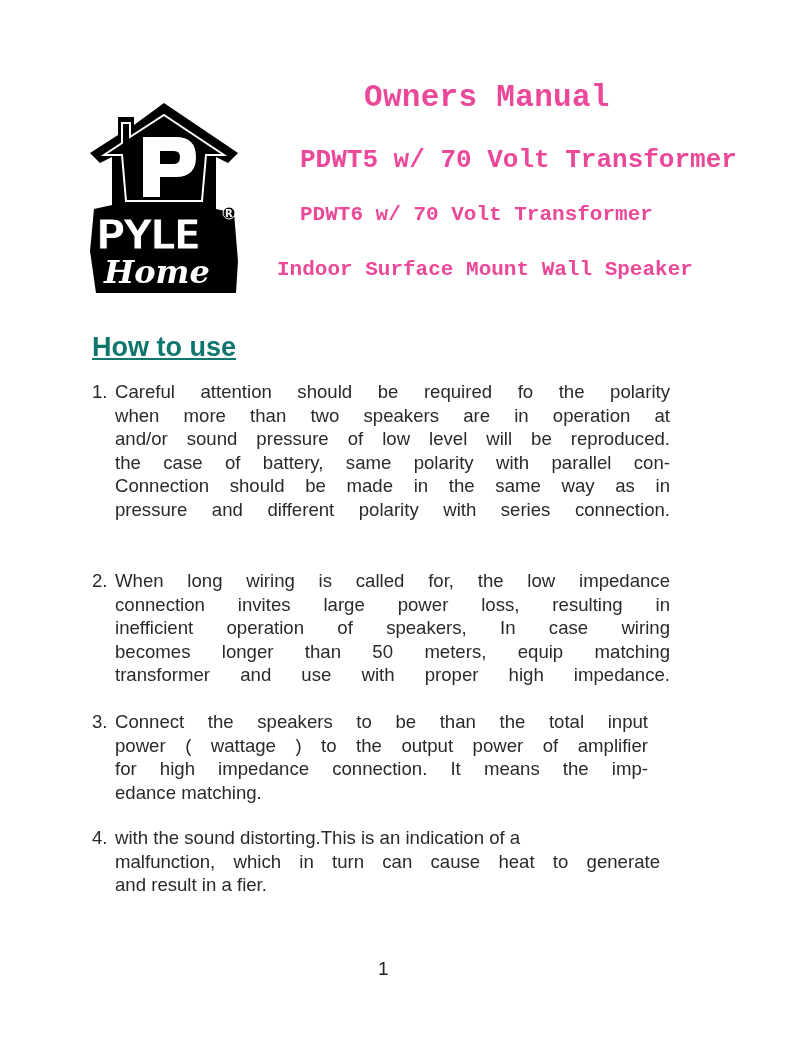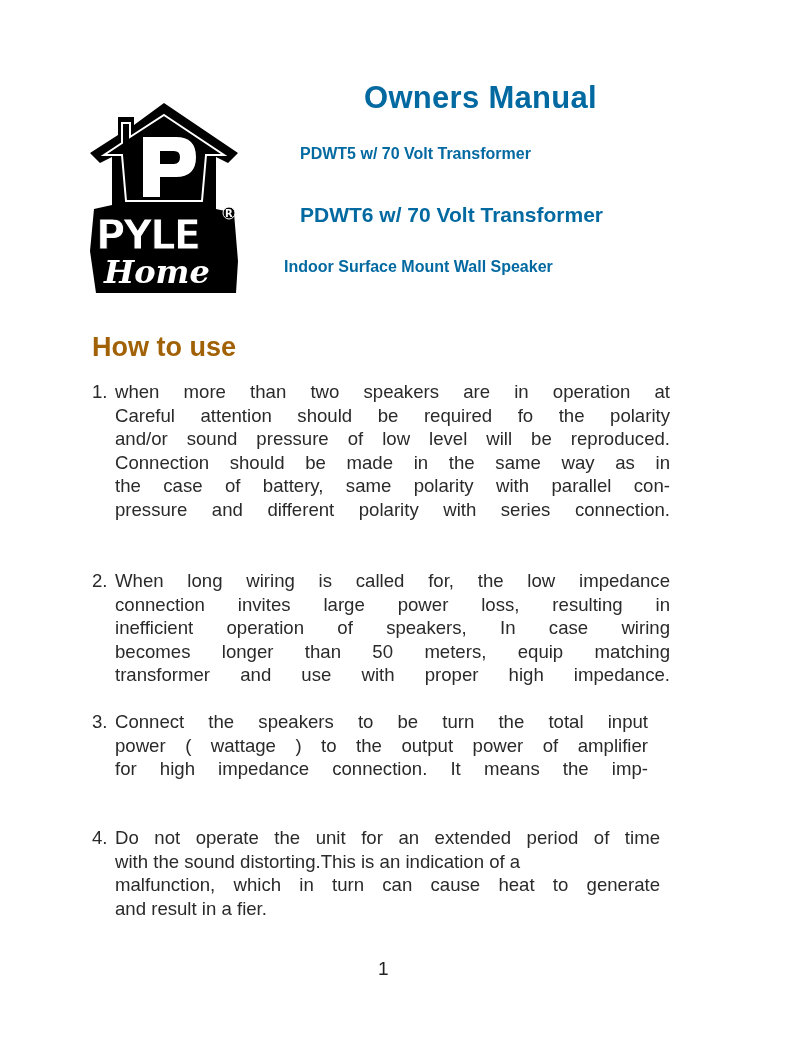--- a/index.html
+++ b/index.html
@@ -2,29 +2,29 @@
 <html><head>
 <meta charset="utf-8">
 <style>
   html, body { margin: 0; padding: 0; background: #ffffff; }
   body { width: 802px; height: 1037px; position: relative; overflow: hidden;
          font-family: "Liberation Sans", sans-serif; color: #111; }
 
   .logo { position: absolute; left: 88px; top: 101px; width: 152px; height: 192px; }
 
   .title-block { position: absolute; left: 260px; top: 0; width: 480px; }
-  .title { position: absolute; font-weight: bold; color: #0369a1; white-space: nowrap;
-           font-family: Liberation Sans, sans-serif; }
+  .title { position: absolute; font-weight: bold; color: #ec4899; white-space: nowrap;
+           font-family: Liberation Mono, monospace; }
   .t-main { left: 104px; top: 80px; font-size: 31px; letter-spacing: 0.3px; }
-  .t-sub1 { left: 40px; top: 145px; font-size: 16px; }
+  .t-sub1 { left: 40px; top: 145px; font-size: 26px; }
   .t-sub2 { left: 40px; top: 203px; font-size: 21px; }
-  .t-sub3 { left: 24px; top: 258px; font-size: 16px; }
+  .t-sub3 { left: 17px; top: 258px; font-size: 21px; }
 
   .section-heading { position: absolute; left: 92px; top: 332px; font-size: 27px;
-                     font-weight: bold; color: #a16207; }
+                     font-weight: bold; color: #0f766e; text-decoration: underline; }
 
   .item { position: absolute; left: 92px; width: 590px; font-size: 18.6px;
           line-height: 23.6px; color: #2a2a2a; }
   .item .num { position: absolute; left: 0; top: 0; }
   .item .line { display: block; padding-left: 23px; text-align: justify;
                 text-align-last: justify; white-space: nowrap; }
   .item .line.last { text-align-last: left; }
   .item-1 { top: 380px; width: 578px; }
   .item-2 { top: 569px; width: 578px; }
   .item-3 { top: 710px; width: 556px; }
@@ -57,45 +57,45 @@
   <div class="title t-main">Owners Manual</div>
   <div class="title t-sub1">PDWT5 w/ 70 Volt Transformer</div>
   <div class="title t-sub2">PDWT6 w/ 70 Volt Transformer</div>
   <div class="title t-sub3">Indoor Surface Mount Wall Speaker</div>
 </div>
 
 <div class="section-heading">How to use</div>
 
 <div class="item item-1">
   <span class="num">1.</span>
+  <span class="line">Careful attention should be required fo the polarity</span>
   <span class="line">when more than two speakers are in  operation  at</span>
-  <span class="line">Careful attention should be required fo the polarity</span>
   <span class="line">and/or sound  pressure of low level will be reproduced.</span>
+  <span class="line">the case of battery, same polarity with parallel con-</span>
   <span class="line">Connection should be made in the same way as in</span>
-  <span class="line">the case of battery, same polarity with parallel con-</span>
   <span class="line">pressure and different polarity with series connection.</span>
 </div>
 
 <div class="item item-2">
   <span class="num">2.</span>
   <span class="line">When long wiring is called for, the low  impedance</span>
   <span class="line">connection invites large power loss, resulting in</span>
   <span class="line">inefficient operation of speakers, In case wiring</span>
   <span class="line">becomes longer than 50 meters, equip matching</span>
   <span class="line">transformer and use with proper high impedance.</span>
 </div>
 
 <div class="item item-3">
   <span class="num">3.</span>
-  <span class="line">Connect  the speakers to be turn  the total  input</span>
+  <span class="line">Connect  the speakers to be than  the total  input</span>
   <span class="line">power ( wattage ) to the output power of amplifier</span>
   <span class="line">for high impedance connection. It means the  imp-</span>
+  <span class="line last">edance matching.</span>
 </div>
 
 <div class="item item-4">
   <span class="num">4.</span>
-  <span class="line">Do not operate the unit for an extended period of time</span>
   <span class="line last">with the sound distorting.This is an indication of a</span>
   <span class="line">malfunction, which in turn can cause heat to generate</span>
   <span class="line last">and result in a fier.</span>
 </div>
 
 <div class="page-number">1</div>
 
 </body></html>

